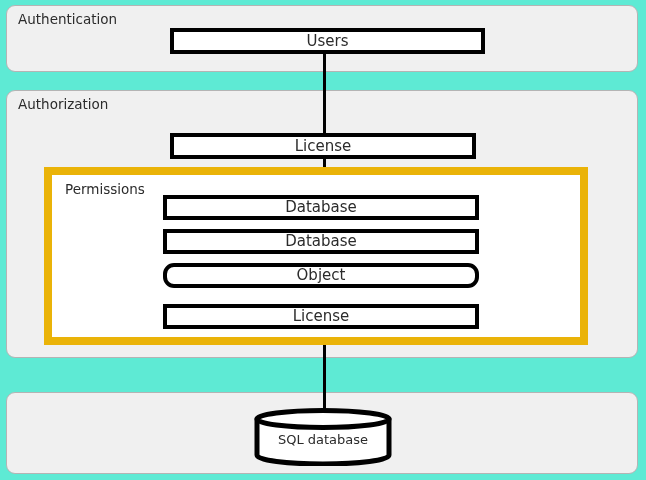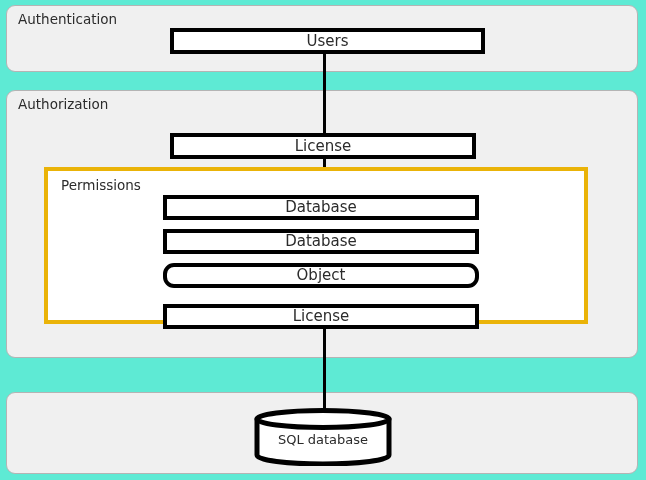--- a/index.html
+++ b/index.html
@@ -37,23 +37,23 @@
   #group-authentication { left: 6px;  top: 5px;   width: 632px; height: 67px; }
   #group-authorization  { left: 6px;  top: 90px;  width: 632px; height: 268px; }
   #group-storage        { left: 6px;  top: 392px; width: 632px; height: 82px; }
 
   
   #permissions-box {
     position: absolute;
     left: 44px;
     top: 167px;
     width: 544px;
-    height: 157px;
+    height: 178px;
     background: #ffffff;
-    border: 4px solid #eab308;
+    border: 8px solid #eab308;
     box-sizing: border-box;
     z-index: 3;
   }
   #permissions-box .group-label {
     left: 13px;
     top: 6px;
     color: #2b2b2b;
   }
 
   

